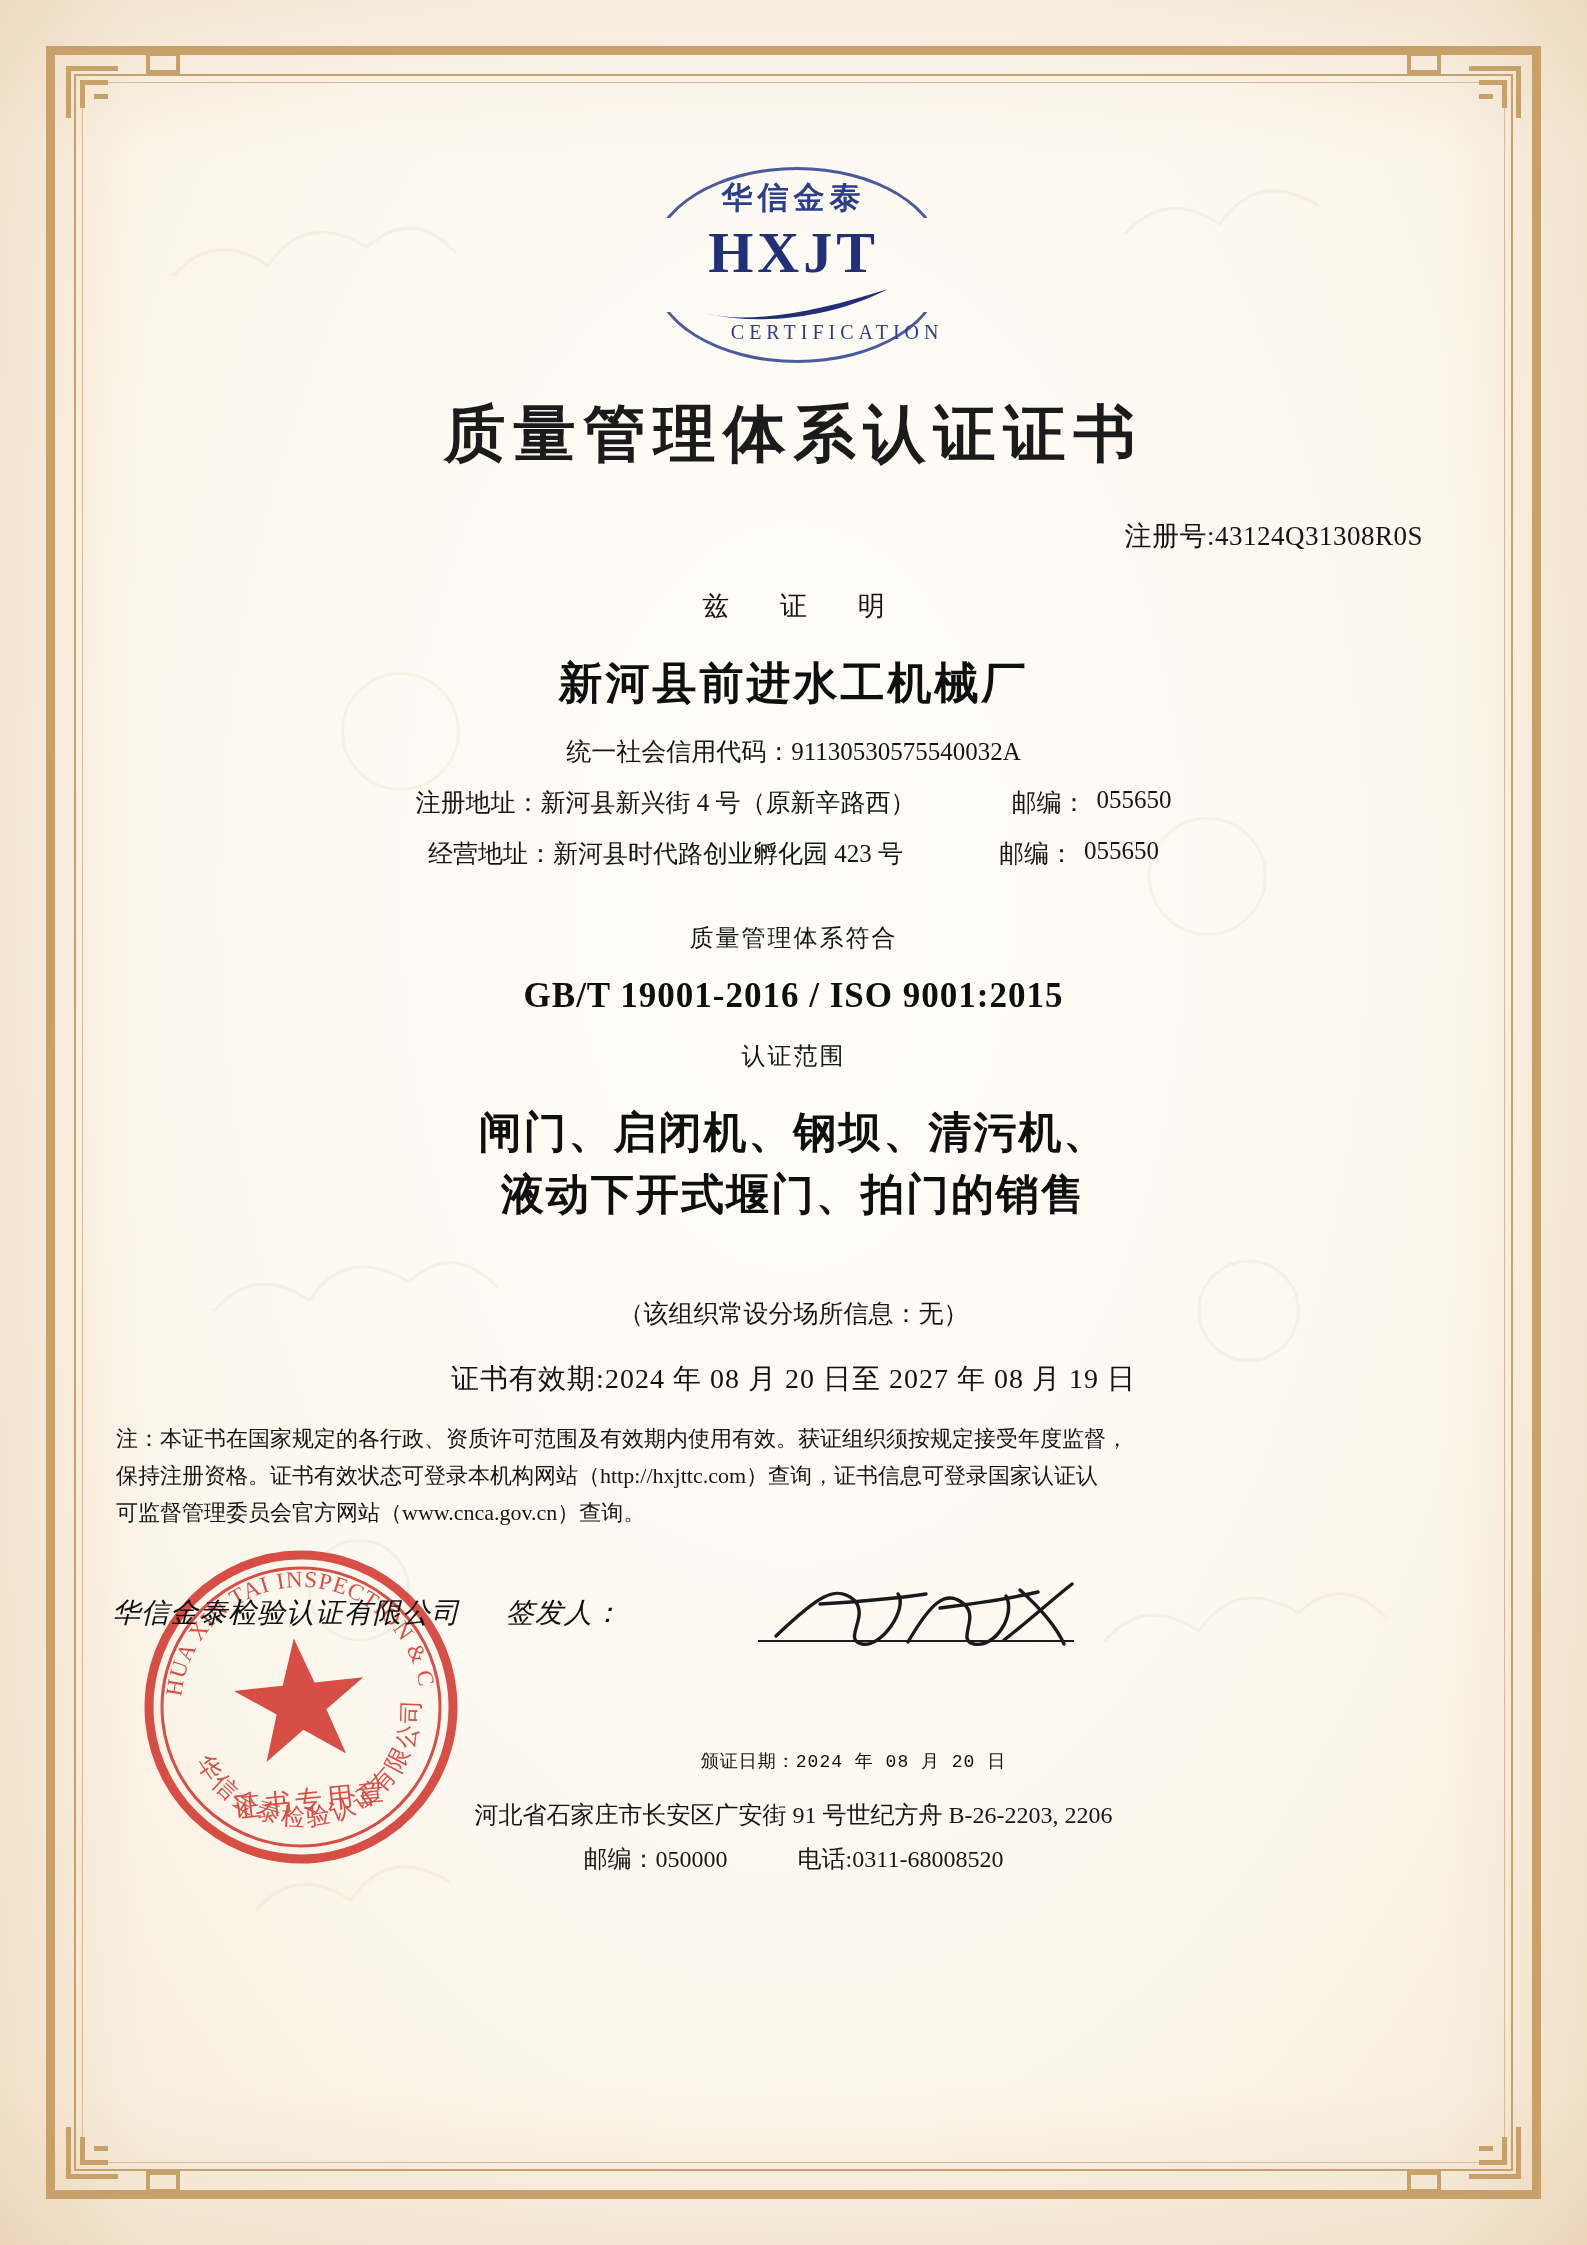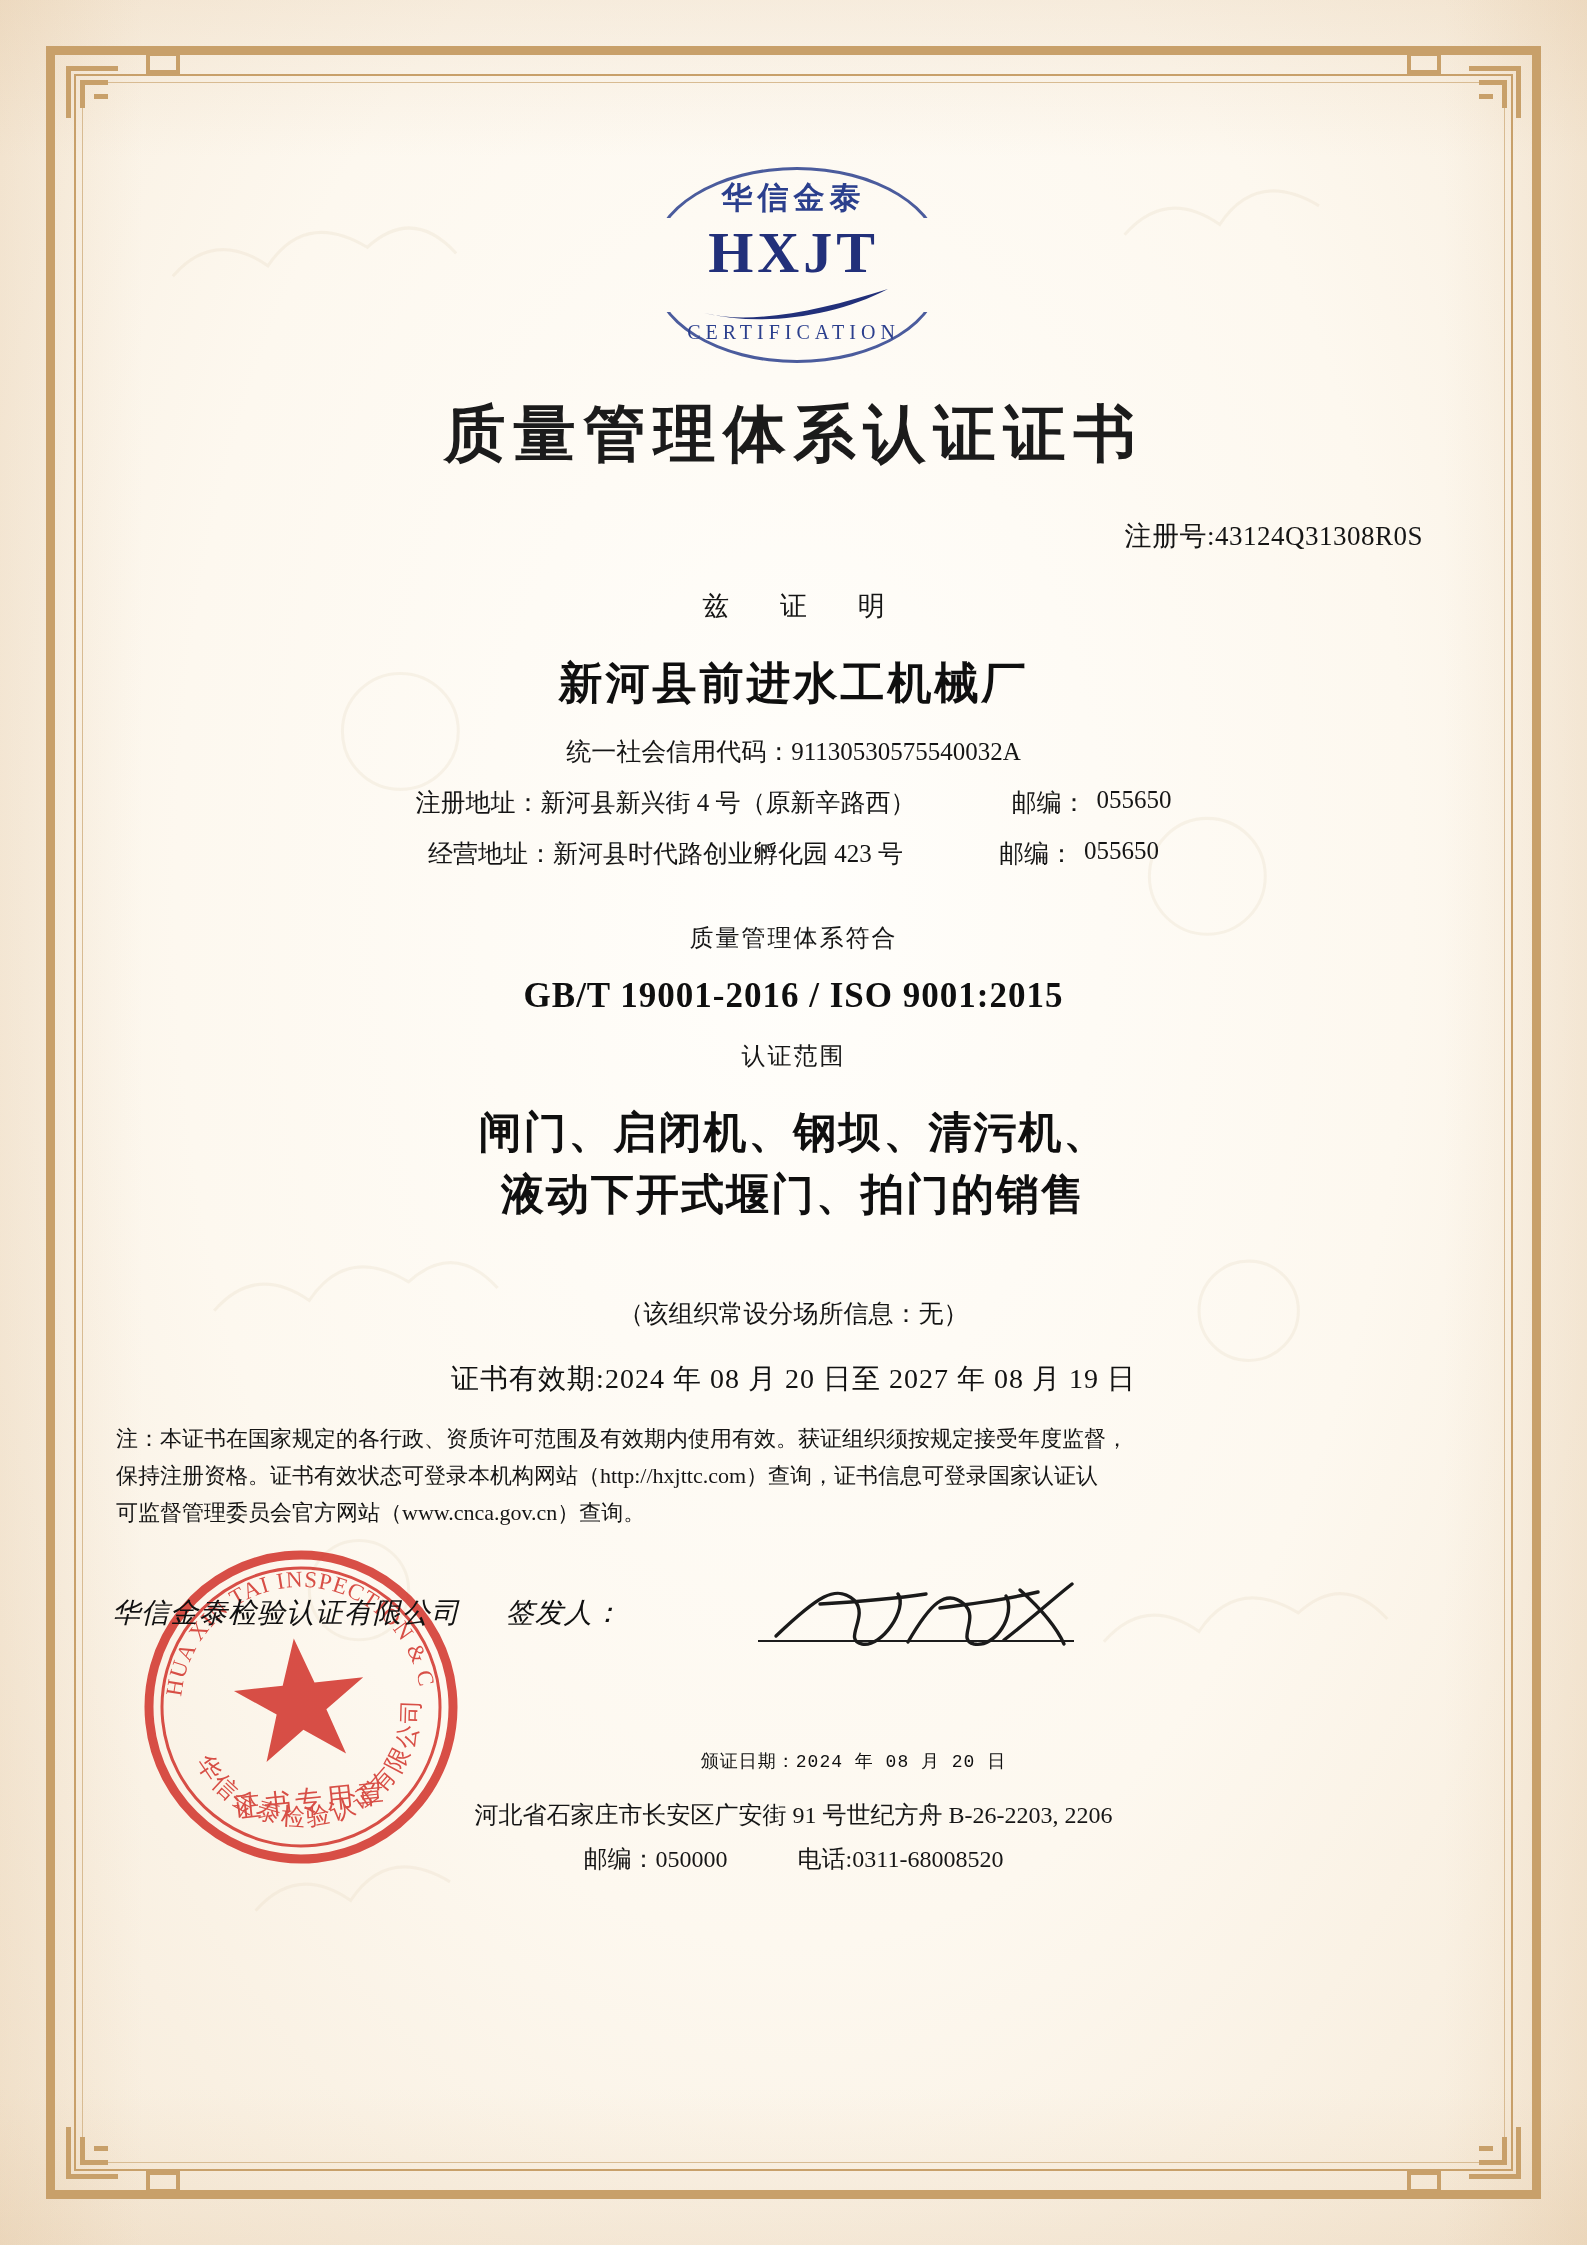--- a/index.html
+++ b/index.html
@@ -154,20 +154,21 @@
     height: 34px;
   }
   .logo .cert {
     position: absolute;
     top: 150px;
     left: 0; right: 0;
     font-size: 20px;
     letter-spacing: 5px;
     color: #2b3f8d;
     font-family: "Liberation Serif", serif;
+    text-align: right;
   }
   .logo .ring {
     position: absolute;
     left: 8px;
     top: -4px;
     width: 284px;
     height: 190px;
     border: 3px solid #2b3f8d;
     border-radius: 50%/46%;
     clip-path: polygon(0 0,100% 0,100% 26%, 88% 26%, 88% 74%, 100% 74%, 100% 100%, 0 100%, 0 74%, 12% 74%, 12% 26%, 0 26%);

